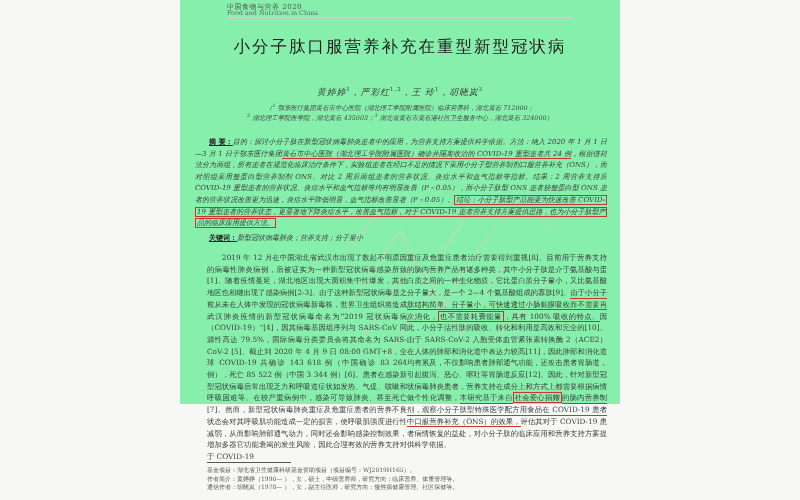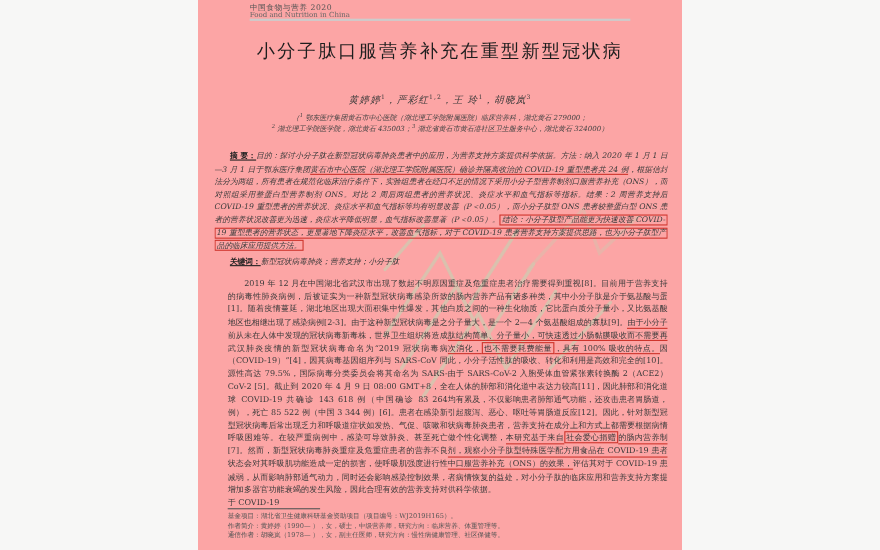--- a/index.html
+++ b/index.html
@@ -4,22 +4,22 @@
 <style>
   html,body{margin:0;padding:0;}
   body{
     width:800px;height:500px;overflow:hidden;
     background:#f7f7f6;
     font-family:"DejaVu Serif","Liberation Serif",serif;
     color:#333;
     -webkit-font-smoothing:antialiased;
   }
   .page{
-    position:absolute;left:180px;top:0;width:440px;height:500px;
-    background:#fca5a5;
+    position:absolute;left:180px;top:0;width:440px;height:404px;
+    background:#86efac;
   }
   
   .jcn{position:absolute;left:47px;top:2px;font-size:7px;color:#555;letter-spacing:.5px;}
   .jen{position:absolute;left:47px;top:9px;font-size:6.4px;color:#666;}
   .jrule{position:absolute;left:47px;top:17px;width:346px;height:1.5px;background:#cccccc;}
   
   .title{position:absolute;left:0;top:36px;width:440px;text-align:center;
     font-size:16.5px;font-weight:normal;color:#1e1e1e;letter-spacing:2px;line-height:22px;}
   
   .authors{position:absolute;left:0;top:86px;width:440px;text-align:center;
@@ -80,26 +80,26 @@
   <div class="jcn">中国食物与营养  2020</div>
   <div class="jen">Food and Nutrition in China</div>
   <div class="jrule"></div>
 
   <div class="title">
     <div>小分子肽口服营养补充在重型新型冠状病</div>
   </div>
 
   <div class="authors"><span><span>黄婷婷</span><sup>1</sup></span><span>，</span><span><span>严彩红</span><sup>1,2</sup></span><span>，</span><span><span>王 玲</span><sup>1</sup></span><span>，</span><span><span>胡晓岚</span><sup>3</sup></span></div>
 
-  <div class="aff aff1"><span>（</span><sup>1</sup><span> 鄂东医疗集团黄石市中心医院（湖北理工学院附属医院）临床营养科，湖北黄石  279000；</span></div>
+  <div class="aff aff1"><span>（</span><sup>1</sup><span> 鄂东医疗集团黄石市中心医院（湖北理工学院附属医院）临床营养科，湖北黄石  712000；</span></div>
   <div class="aff aff2"><sup>2</sup><span> 湖北理工学院医学院，湖北黄石  435003；</span><sup>3</sup><span> 湖北省黄石市黄石港社区卫生服务中心，湖北黄石  324000）</span></div>
 
   <p class="abstract"><b>摘  要：</b><span>目的：探讨小分子肽在新型冠状病毒肺炎患者中的应用，为营养支持方案提供科学依据。方法：纳入 2020 年 1 月 1 日—3 月 1 日于鄂东医疗集团</span><span class="ru">黄石市中心医院（湖北理工学院附属医院）确诊并隔离收治的 COVID-19 重型患者共 24 例</span><span>，根据信封法分为两组，所有患者在规范化临床治疗条件下，实验组患者在经口不足的情况下采用小分子型营养制剂口服营养补充（ONS），而对照组采用整蛋白型营养制剂 ONS。对比 2 周后两组患者的营养状况、炎症水平和血气指标等指标。结果：2 周营养支持后 COVID-19 重型患者的营养状况、炎症水平和血气指标等均有明显改善（P＜0.05），而小分子肽型 ONS 患者较整蛋白型 ONS 患者的营养状况改善更为迅速，炎症水平降低明显，血气指标改善显著（P＜0.05）。</span><span class="rb">结论：小分子肽型产品能更为快速改善 COVID-19 重型患者的营养状态，更显著地下降炎症水平，改善血气指标，对于 COVID-19 患者营养支持方案提供思路，也为小分子肽型产品的临床应用提供方法。</span></p>
 
-  <p class="keywords"><b>关键词：</b><span>新型冠状病毒肺炎；营养支持；小分子肽</span></p>
+  <p class="keywords"><b>关键词：</b><span>新型冠状病毒肺炎；营养支持；分子量小</span></p>
 
   <div class="cols">
     <div class="col colL">
       <p class="body-p indent">2019 年 12 月在中国湖北省武汉市出现了数起不明原因的病毒性肺炎病例，后被证实为一种新型冠状病毒感染所致[1]。随着疫情蔓延，湖北地区出现大面积集中性爆发，其他地区也相继出现了感染病例[2-3]。由于这种新型冠状病毒是之前从未在人体中发现的冠状病毒新毒株，世界卫生组织将造成武汉肺炎疫情的新型冠状病毒命名为“2019 冠状病毒病（COVID-19）”[4]，因其病毒基因组序列与 SARS-CoV 同源性高达 79.5%，国际病毒分类委员会将其命名为 SARS-CoV-2 [5]。截止到 2020 年 4 月 9 日 08:00 GMT+8，全球 COVID-19 共确诊 143 618 例（中国确诊 83 264 例），死亡 85 522 例（中国 3 344 例）[6]。患者在感染新型冠状病毒后常出现乏力和呼吸道症状如发热、气促、咳嗽和呼吸困难等。在较严重病例中，感染可导致肺炎、甚至死亡[7]。然而，新型冠状病毒肺炎重症及危重症患者的营养不良状态会对其呼吸肌功能造成一定的损害，使呼吸肌强度进行性减弱，从而影响肺部通气动力，同时还会影响感染控制效果，增加多器官功能衰竭的发生风险，因此合理有效的营养支持对于 COVID-19</p>
     </div>
     <div class="col colR">
       <p class="body-p"><span>重症及危重症患者治疗需要得到重视[8]。目前用于营养支持的肠内营养产品有诸多种类，其中小分子肽是介于氨基酸与蛋白质之间的一种生化物质，它比蛋白质分子量小，又比氨基酸分子量大，是一个 2—4 个氨基酸组成的寡肽[9]。</span><span class="ru">由于小分子肽结构简单、分子量小，可快速透过小肠黏膜吸收而不需要再次消化，</span><span class="rb">也不需要耗费能量</span><span class="ru">，具有 100% 吸收的特点。</span><span>因此，小分子活性肽的吸收、转化和利用是高效和完全的[10]。由于 SARS-CoV-2 入胞受体血管紧张素转换酶 2（ACE2）在人体的肺部和消化道中表达力较高[11]，因此肺部和消化道均有累及，不仅影响患者肺部通气功能，还攻击患者胃肠道，引起腹泻、恶心、呕吐等胃肠道反应[12]。因此，针对新型冠状病毒肺炎患者，营养支持在成分上和方式上都需要根据病情做个性化调整，</span><span class="ru">本研究基于来自</span><span class="rb">社会爱心捐赠</span><span class="ru">的肠内营养制剂，观察小分子肽型特殊医学配方用食品在 COVID-19 患者中口服营养补充（ONS）的效果，</span><span>评估其对于 COVID-19 患者病情恢复的益处，对小分子肽的临床应用和营养支持方案提供科学依据。</span></p>
     </div>
   </div>
 

